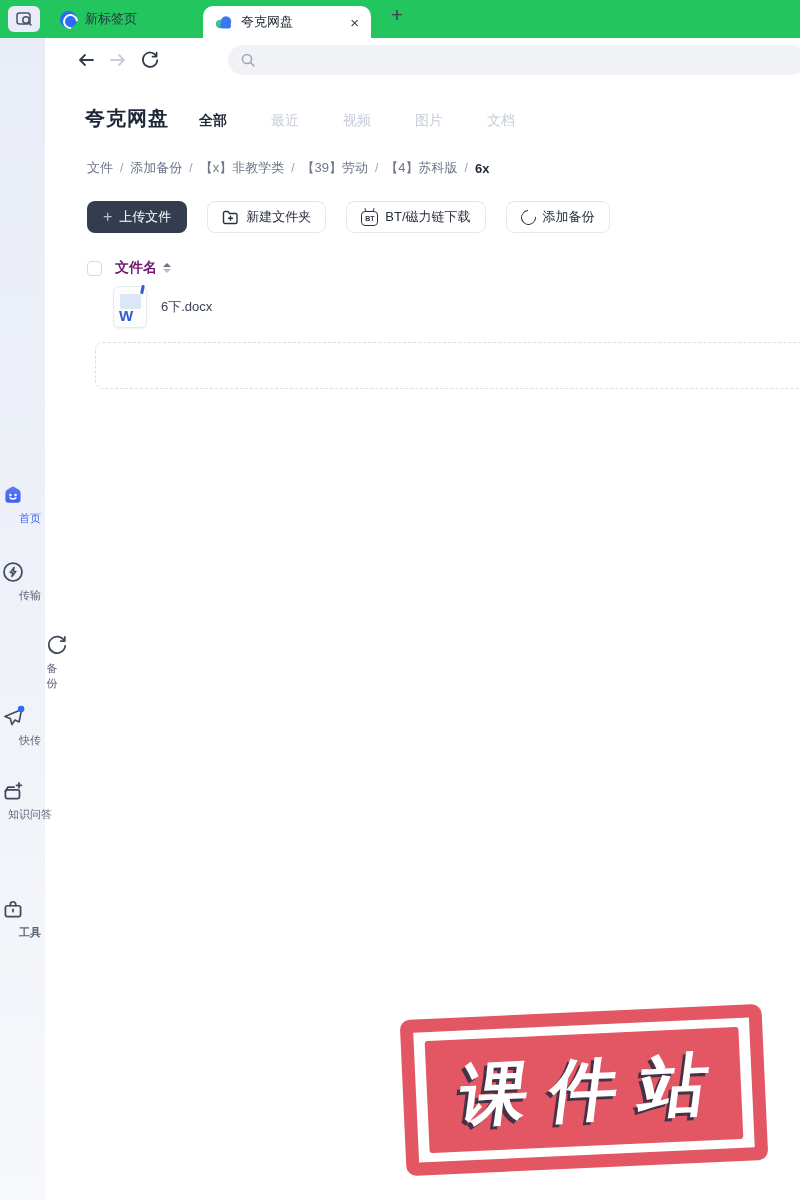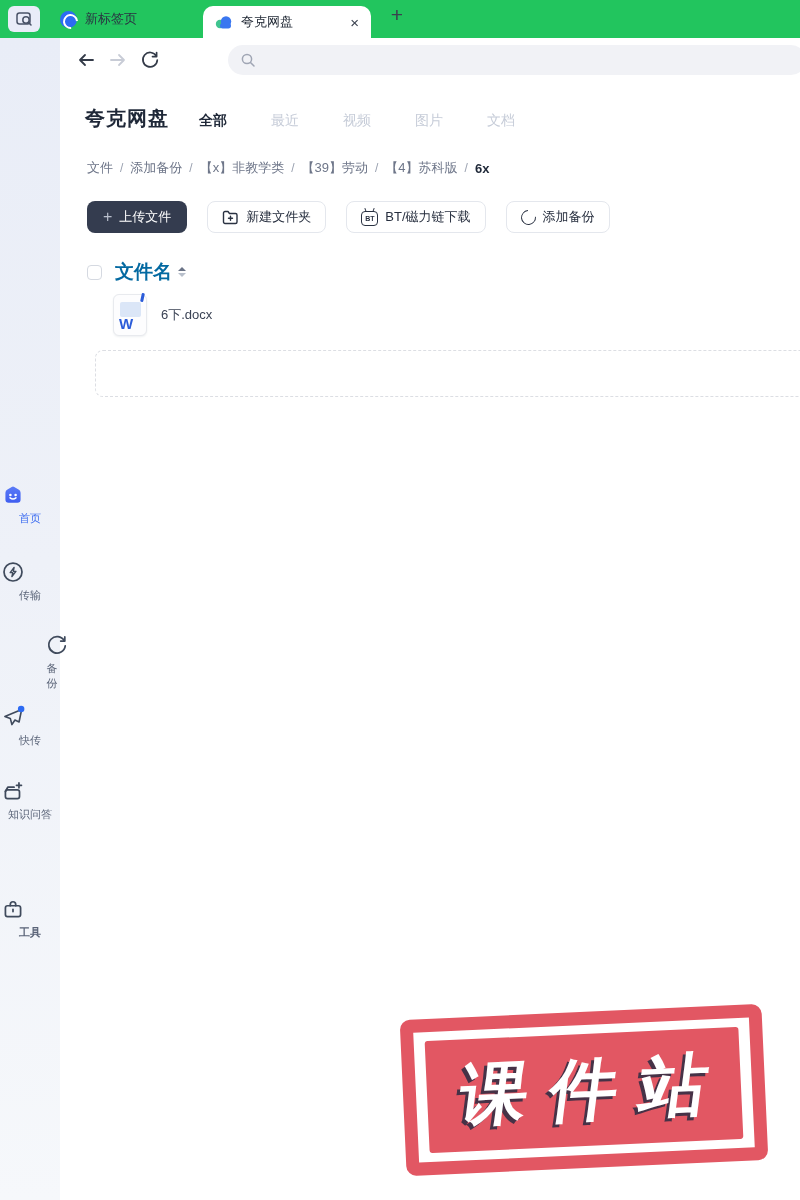--- a/index.html
+++ b/index.html
@@ -18,21 +18,21 @@
   .tab-new { position:absolute; left:382px; top:3px; font-size:21px; color:#3a414f; width:30px; text-align:center; }
 
   
   .navbar { position:absolute; left:60px; top:38px; width:740px; height:44px; background:#fff; display:flex; align-items:center; }
   .nav-ic { width:32px; display:flex; justify-content:center; }
   .nav-back { margin-left:10px; }
   .searchbar { position:absolute; left:168px; top:7px; right:-6px; height:30px; background:#f1f2f6; border-radius:15px; display:flex; align-items:center; padding-left:12px; }
   .searchbar input { border:none; outline:none; background:transparent; font-size:13px; margin-left:8px; width:400px; color:#333; }
 
   
-  .sidebar { position:absolute; left:0; top:38px; width:60px; height:1162px; background:linear-gradient(180deg,#e9edf7 0%,#eef1f8 45%,#f6f8fb 100%); }
+  .sidebar { position:absolute; left:0; top:38px; width:45px; height:1162px; background:linear-gradient(180deg,#e9edf7 0%,#eef1f8 45%,#f6f8fb 100%); }
   .side-item { position:absolute; left:0; width:60px; text-align:center; }
   .side-item .lbl { display:block; margin-top:3px; font-size:11px; color:#5a6478; }
   .side-item.active .lbl { color:#3b6bf0; }
   .home-badge { width:26px; height:26px; margin:0 auto; }
 
   
   .main { position:absolute; left:60px; top:82px; width:740px; }
   .titlerow { display:flex; align-items:baseline; padding-left:25px; margin-top:23px; }
   .titlerow h1 { font-size:20px; font-weight:bold; color:#1f2838; letter-spacing:1px; }
   .drive-tabs { display:flex; gap:44px; margin-left:30px; font-size:14px; }
@@ -49,21 +49,21 @@
   .btn-primary .plus { color:#b9bfcc; font-size:16px; margin-right:7px; font-weight:normal; }
   .btn-secondary { background:#fff; border:1px solid #e4e7ed; color:#262e3e; padding:0 14px; gap:7px; }
   .bt-badge { width:17px; height:15px; border:1.4px solid #2a3242; border-radius:4px; font-size:7px; font-weight:bold; display:flex; align-items:center; justify-content:center; color:#2a3242; position:relative; margin-top:2px; }
   .bt-badge::before, .bt-badge::after { content:""; position:absolute; top:-4px; width:1.4px; height:4px; background:#2a3242; }
   .bt-badge::before { left:3px; transform:rotate(-20deg); }
   .bt-badge::after { right:3px; transform:rotate(20deg); }
   .sync-arc { width:15px; height:15px; border:1.7px solid #2a3242; border-radius:50%; border-top-color:transparent; transform:rotate(40deg); }
 
   .list-header { padding-left:27px; margin-top:26px; display:flex; align-items:center; }
   .checkbox { width:15px; height:15px; border:1.5px solid #d5d9e1; border-radius:4px; background:#fff; }
-  .list-header .col-name { margin-left:13px; font-size:19px; color:#0369a1; font-weight:bold; }
+  .list-header .col-name { margin-left:13px; font-size:14px; color:#701a75; font-weight:bold; }
   .sort { display:inline-flex; flex-direction:column; gap:2px; margin-left:6px; }
   .sort .up { width:0; height:0; border-left:4px solid transparent; border-right:4px solid transparent; border-bottom:4px solid #6a7386; }
   .sort .down { width:0; height:0; border-left:4px solid transparent; border-right:4px solid transparent; border-top:4px solid #b8bfcb; }
 
   .filerow { height:60px; display:flex; align-items:center; padding-left:53px; }
   .filerow .fname { margin-left:14px; font-size:13px; color:#3a4254; }
   .word-icon { width:34px; height:42px; background:#fdfdfe; border:1px solid #e8eaee; border-radius:6px; position:relative; box-shadow:0 1px 2px rgba(40,60,90,.08); }
   .word-icon .sheet { position:absolute; left:6px; top:7px; width:21px; height:15px; background:#dbe6f7; border-radius:2px; }
   .word-icon .w { position:absolute; left:5px; bottom:3px; font-size:15px; font-weight:bold; color:#2b5cd9; }
   .word-icon .mark { position:absolute; right:2px; top:-2px; width:3px; height:9px; background:#2b5cd9; border-radius:1px; transform:rotate(12deg); }

